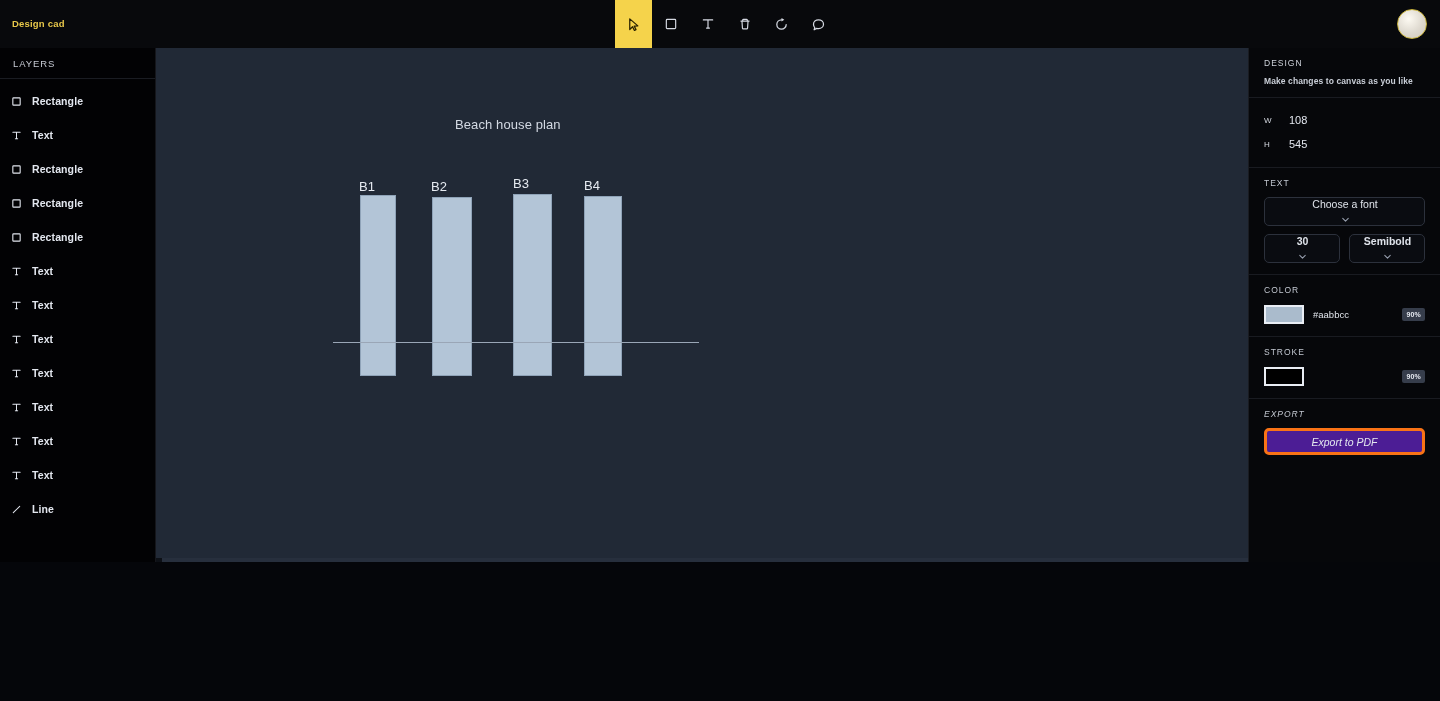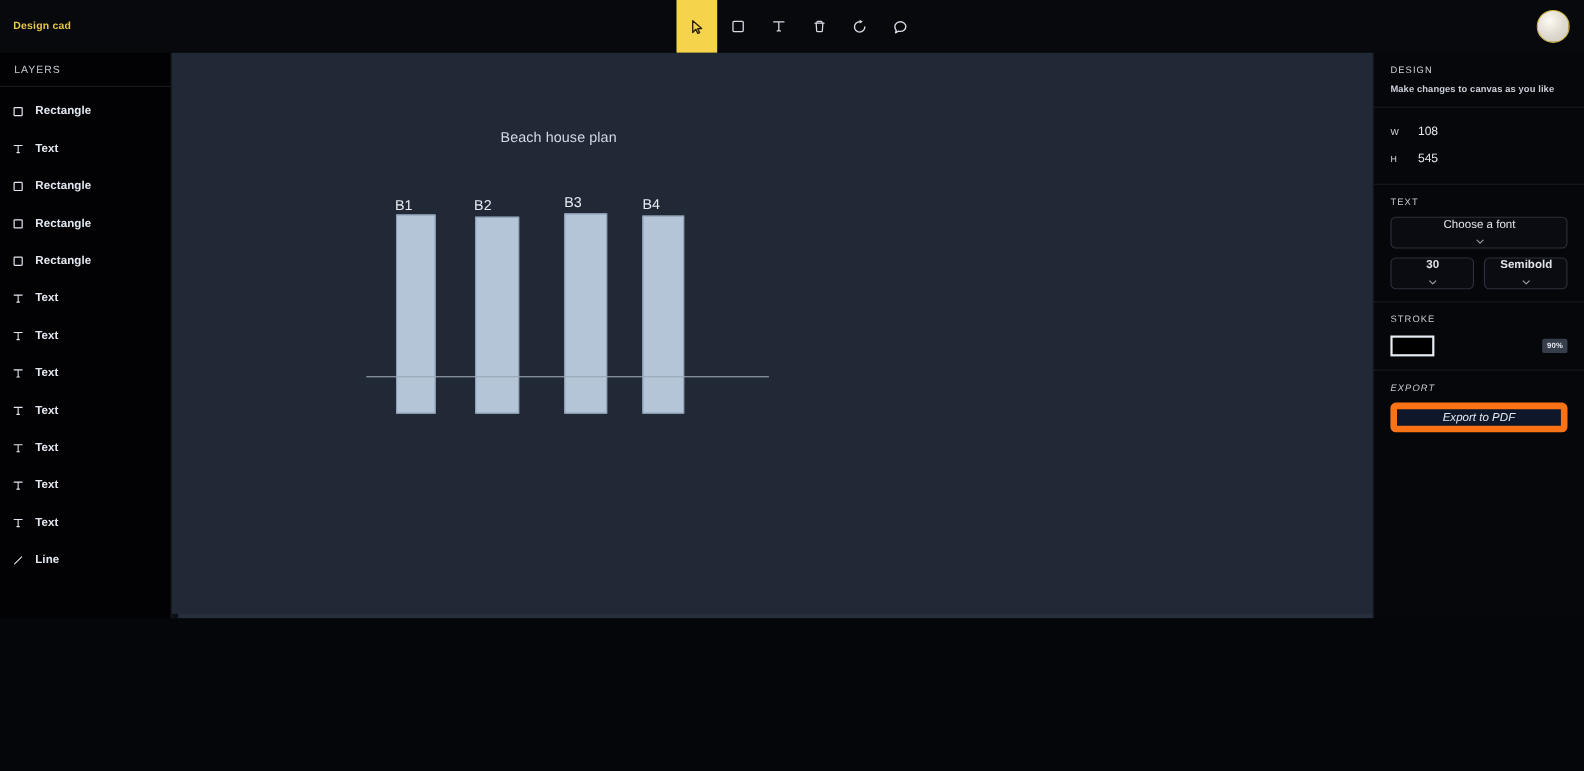--- a/index.html
+++ b/index.html
@@ -143,22 +143,22 @@
     flex: 1; font-size: 9.5px; color: #e1e5ec;
     padding-left: 9px;
   }
   .opacity {
     font-size: 7px; font-weight: bold; color: #e6eaf1;
     background: #363d4b; border-radius: 2px;
     padding: 3px 4px; letter-spacing: .2px;
   }
   .export-btn {
     height: 27px; width: 100%;
-    border: 6px solid #f97316; border-radius: 5px;
-    background: #0f172a;
+    border: 3px solid #f97316; border-radius: 5px;
+    background: #4c1d95;
     display: flex; align-items: center; justify-content: center;
     font-size: 10.5px; color: #e3e7ef; cursor: pointer;
   }
 </style>
 </head>
 <body>
 
 <div class="app">
 
   <div class="topbar">
@@ -404,20 +404,28 @@
             <span class="v">Semibold</span>
             <span class="chev">
               <svg width="11" height="11" viewBox="0 0 24 24" fill="none" stroke="currentColor" stroke-width="2.2" stroke-linecap="round" stroke-linejoin="round">
                   <path d="M6 9.5 L12 15.5 L18 9.5"></path>
                 </svg>
             </span>
           </div>
         </div>
       </div>
 
+      <div class="sect">
+        <div class="sect-label">COLOR</div>
+        <div class="swatch-row">
+          <div class="swatch" style="background:#aabbcc;"></div>
+          <div class="swatch-val">#aabbcc</div>
+          <div class="opacity">90%</div>
+        </div>
+      </div>
 
       <div class="sect">
         <div class="sect-label">STROKE</div>
         <div class="swatch-row">
           <div class="swatch" style="background:#000000;"></div>
           <div class="swatch-val"></div>
           <div class="opacity">90%</div>
         </div>
       </div>
 

